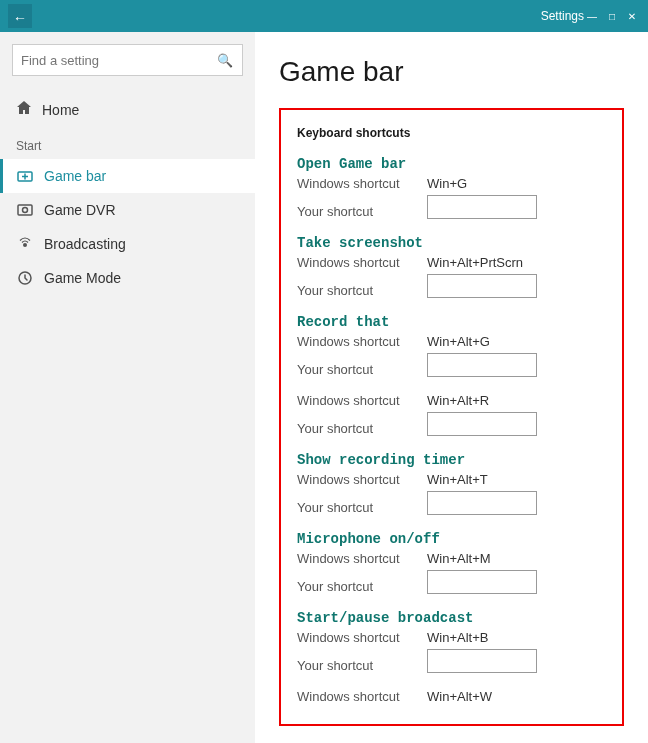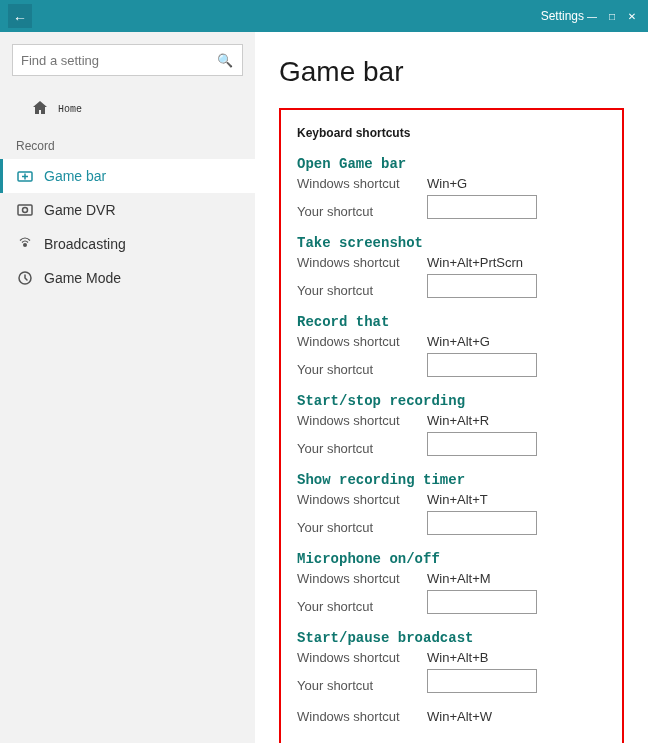--- a/index.html
+++ b/index.html
@@ -90,26 +90,25 @@
       font-family: 'Segoe UI', sans-serif;
       color: #555;
     }
     .search-icon-svg {
       color: #666;
       font-size: 13px;
     }
     .home-item {
       display: flex;
       align-items: center;
-      padding: 8px 32px;
+      padding: 8px 16px;
       cursor: pointer;
       gap: 10px;
-      font-size: 10px;
+      font-size: 14px;
       color: #333;
-      font-family: Liberation Mono, monospace;
     }
     .section-label {
       padding: 12px 16px 6px 16px;
       font-size: 12px;
       color: #666;
       text-transform: none;
       font-weight: 400;
     }
     .nav-item {
       display: flex;
@@ -227,21 +226,21 @@
 
     <div class="home-item">
       <span class="icon">
         <svg width="16" height="16" viewBox="0 0 16 16" fill="#555">
             <path d="M8 1L1 7h2v7h4v-4h2v4h4V7h2L8 1z"></path>
           </svg>
       </span>
       <span>Home</span>
     </div>
 
-    <div class="section-label">Record</div>
+    <div class="section-label">Start</div>
 
     <div id="nav-items-container">
         <div class="nav-item active">
     <span class="icon">
             <svg width="16" height="16" viewBox="0 0 16 16" fill="#1e8fa0">
               <rect x="1" y="4" width="14" height="9" rx="1" stroke="#1e8fa0" fill="none" stroke-width="1.5"></rect>
               <line x1="5" y1="8.5" x2="11" y2="8.5" stroke="#1e8fa0" stroke-width="1.5"></line>
               <line x1="8" y1="5.5" x2="8" y2="11.5" stroke="#1e8fa0" stroke-width="1.5"></line>
             </svg>
           </span>
@@ -317,21 +316,20 @@
       <span class="shortcut-value">Win+Alt+G</span>
     </div>
     <div class="shortcut-row">
       <span class="shortcut-label">Your shortcut</span>
       <div class="shortcut-input">
         <input type="text" value="" style="">
       </div>
     </div>
   </div>
           <div class="shortcut-group">
-    <div class="shortcut-name">Start/stop recording</div>
     <div class="shortcut-row">
       <span class="shortcut-label">Windows shortcut</span>
       <span class="shortcut-value">Win+Alt+R</span>
     </div>
     <div class="shortcut-row">
       <span class="shortcut-label">Your shortcut</span>
       <div class="shortcut-input">
         <input type="text" value="" style="">
       </div>
     </div>

